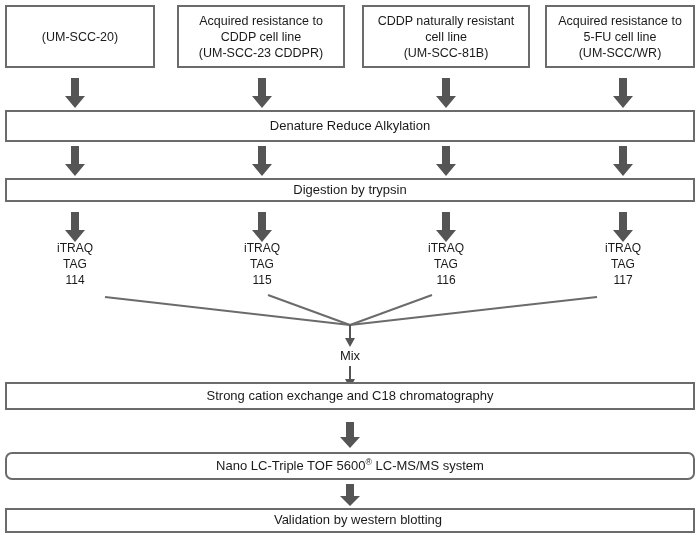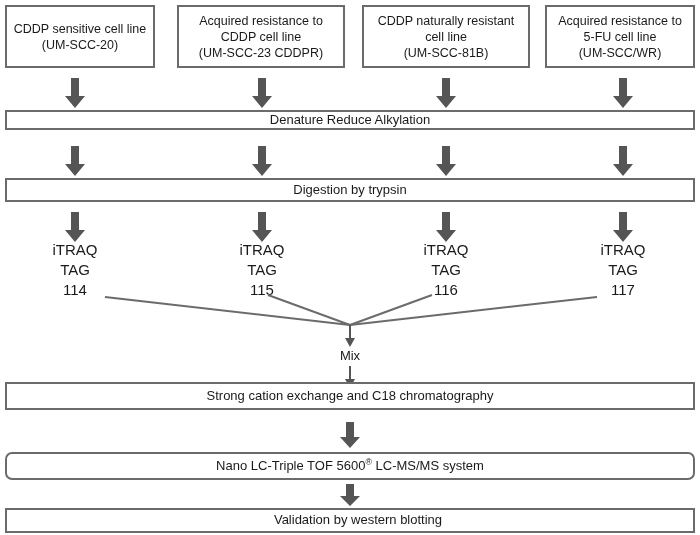--- a/index.html
+++ b/index.html
@@ -62,21 +62,21 @@
     width: 16px;
     height: 28px;
   }
   .thinarrow svg { display: block; }
 
   
   .tag {
     position: absolute;
     width: 120px;
     text-align: center;
-    font-size: 15px;
+    font-size: 12px;
     line-height: 1.34;
     color: #1a1a1a;
   }
   .tag span { display: block; }
 
   
   #converge {
     position: absolute;
     left: 0;
     top: 0;
@@ -95,21 +95,20 @@
   }
 
   .sup { font-size: 0.68em; vertical-align: super; }
 </style>
 </head>
 <body>
 
 <div id="diagram">
 
   <div class="box cellbox" style="left:5px; width:150px;">
-    <span class="ln">CDDP sensitive cell line</span>
     <span class="ln">(UM-SCC-20)</span>
   </div>
 
   <div class="box cellbox" style="left:177px; width:168px;">
     <span class="ln">Acquired resistance to</span>
     <span class="ln">CDDP cell line</span>
     <span class="ln">(UM-SCC-23 CDDPR)</span>
   </div>
 
   <div class="box cellbox" style="left:362px; width:168px;">
@@ -138,21 +137,21 @@
     <svg width="20" height="30" viewBox="0 0 20 30">
         <path d="M6 0 H14 V18 H20 L10 30 L0 18 H6 Z" fill="#555555"></path>
       </svg>
   </div>
   <div class="tarrow" style="left:613px; top:78px;">
     <svg width="20" height="30" viewBox="0 0 20 30">
         <path d="M6 0 H14 V18 H20 L10 30 L0 18 H6 Z" fill="#555555"></path>
       </svg>
   </div>
 
-  <div class="box barbox" style="top:110px; height:20px;align-items:center;">
+  <div class="box barbox" style="top:110px; height:32px;align-items:center;">
     <span>Denature   Reduce   Alkylation</span>
   </div>
 
   <div class="tarrow" style="left:65px;  top:146px;">
     <svg width="20" height="30" viewBox="0 0 20 30">
         <path d="M6 0 H14 V18 H20 L10 30 L0 18 H6 Z" fill="#555555"></path>
       </svg>
   </div>
   <div class="tarrow" style="left:252px; top:146px;">
     <svg width="20" height="30" viewBox="0 0 20 30">

